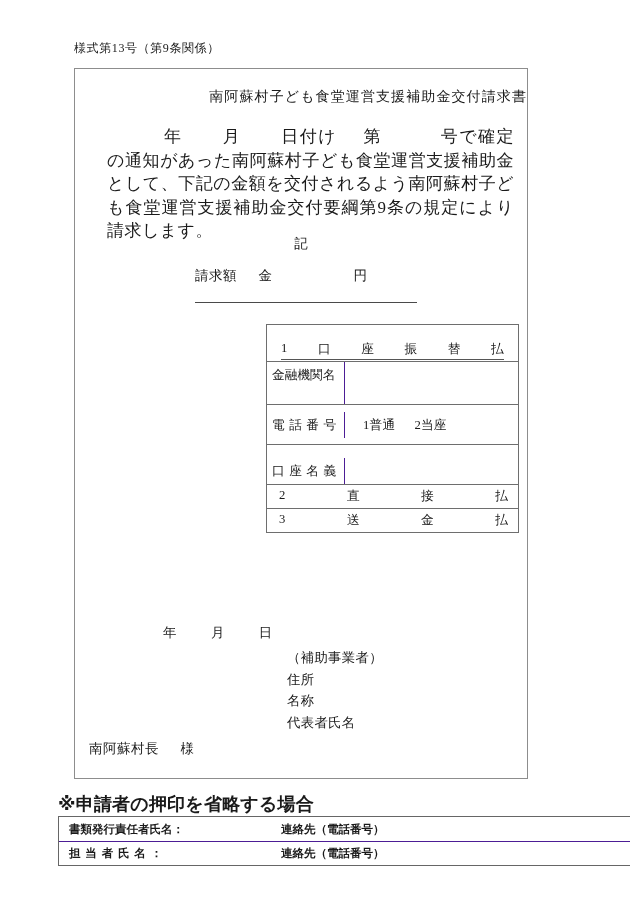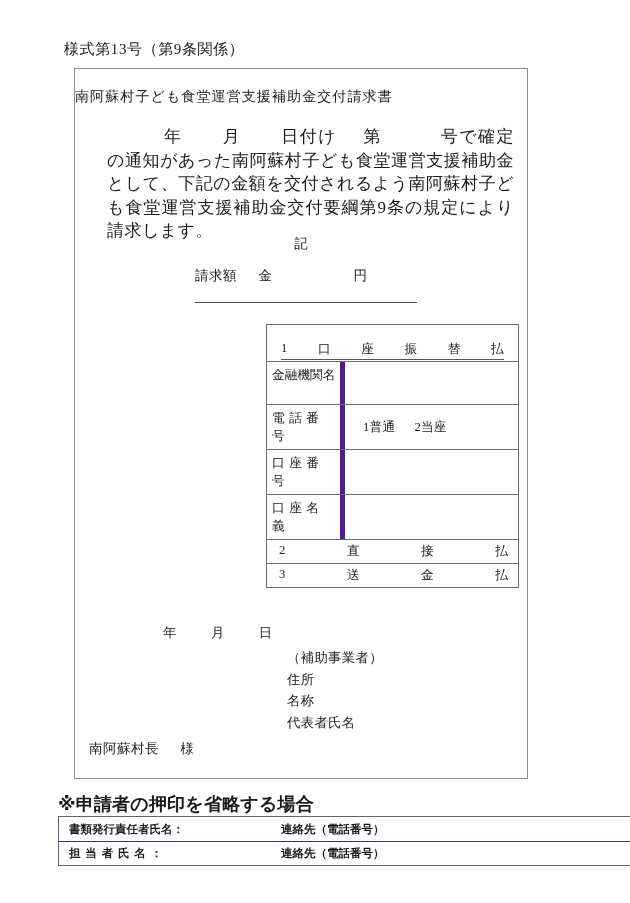--- a/index.html
+++ b/index.html
@@ -17,44 +17,44 @@
   }
 
   .page {
     position: absolute;
     inset: 0;
   }
 
   
   .form-number {
     position: absolute;
-    left: 64px;
+    left: 74px;
     top: 40px;
-    font-size: 15px;
+    font-size: 12px;
     letter-spacing: 0.6px;
     white-space: nowrap;
   }
 
   
   .content-box {
     position: absolute;
     left: 74px;
     top: 68px;
     width: 454px;
     height: 711px;
     border: 1px solid #8d8d8d;
     box-sizing: border-box;
   }
 
   .doc-title {
     position: absolute;
     left: 0;
     right: 0;
     top: 19px;
-    text-align: left;
+    text-align: right;
     font-size: 14px;
     letter-spacing: 1.1px;
     font-family: Liberation Mono, monospace;
   }
 
   .body-para {
     position: absolute;
     left: 32px;
     right: 13px;
     top: 56px;
@@ -122,21 +122,21 @@
     display: flex;
     justify-content: space-between;
     padding-bottom: 1px;
   }
   .row-head1 .inner span { letter-spacing: 0.2px; }
 
   .cell-label {
     width: 78px;
     min-width: 78px;
     box-sizing: border-box;
-    border-right: 5px solid #4c1d95;
+    border-right: 1px solid #4c1d95;
     padding: 4px 3px 4px 5px;
     line-height: 18px;
   }
   .cell-value {
     flex: 1;
     box-sizing: border-box;
     padding: 4px 6px;
     line-height: 18px;
   }
   .row-bank   { border-top: 1px solid #6e6e6e; min-height: 43px; }
@@ -266,24 +266,20 @@
       <div class="pay-row row-bank">
         <div class="cell-label">金融機関名</div>
         <div class="cell-value"></div>
       </div>
 
       <div class="pay-row row-kind">
         <div class="cell-label">電話番号</div>
         <div class="cell-value"><span>1普通</span><span class="kind-gap"></span><span>2当座</span></div>
       </div>
 
-      <div class="pay-row row-number">
-        <div class="cell-label">口座番号</div>
-        <div class="cell-value"></div>
-      </div>
 
       <div class="pay-row row-name">
         <div class="cell-label">口座名義</div>
         <div class="cell-value"></div>
       </div>
 
       <div class="row-direct">
         <span>2</span>
         <span>直</span>
         <span>接</span>

